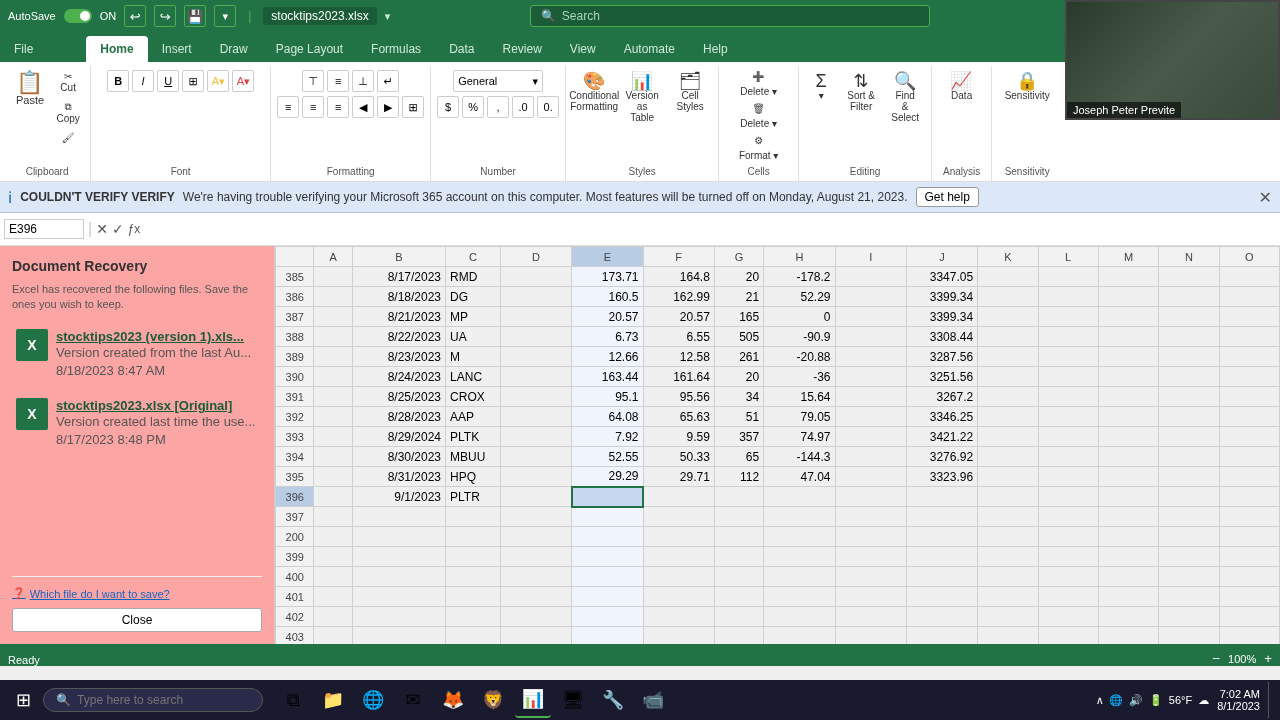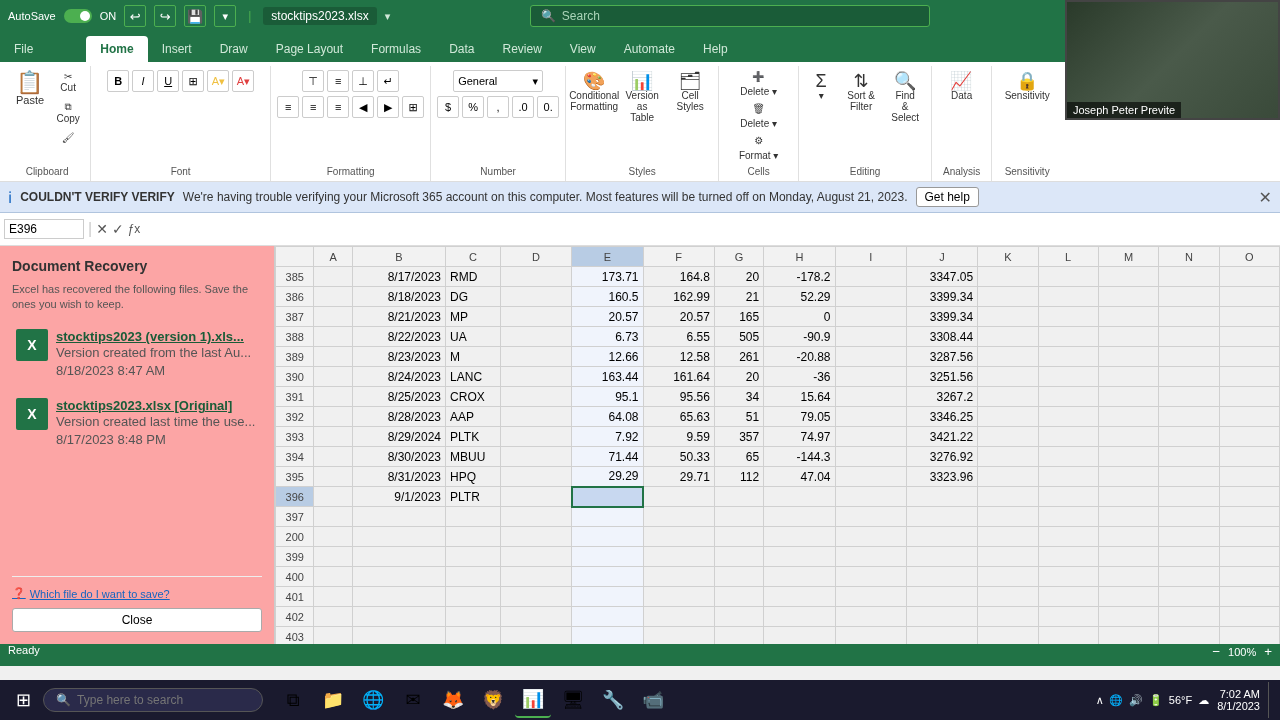--- a/index.html
+++ b/index.html
@@ -416,21 +416,21 @@
       color: white;
       font-size: 11px;
     }
     .systray-icons { display: flex; gap: 6px; align-items: center; }
 
     
     #statusbar {
       height: 22px;
       background: #217346;
       display: flex;
-      align-items: flex-start;
+      align-items: flex-end;
       padding: 0 8px;
       color: white;
       font-size: 11px;
       gap: 12px;
     }
     #statusbar-right {
       margin-left: auto;
       display: flex;
       align-items: center;
       gap: 8px;
@@ -889,21 +889,21 @@
               <td></td>
               <td></td>
               <td></td>
             </tr>
             <tr>
               <td class="row-header">394</td>
               <td></td>
               <td class="num">8/30/2023</td>
               <td>MBUU</td>
               <td></td>
-              <td class="num" style="background: rgb(240, 244, 252);">71.44</td>
+              <td class="num" style="background: rgb(240, 244, 252);">52.55</td>
               <td class="num">50.33</td>
               <td class="num">65</td>
               <td class="num">-144.3</td>
               <td></td>
               <td class="num">3276.92</td>
               <td></td>
               <td></td>
               <td></td>
               <td></td>
               <td></td>

